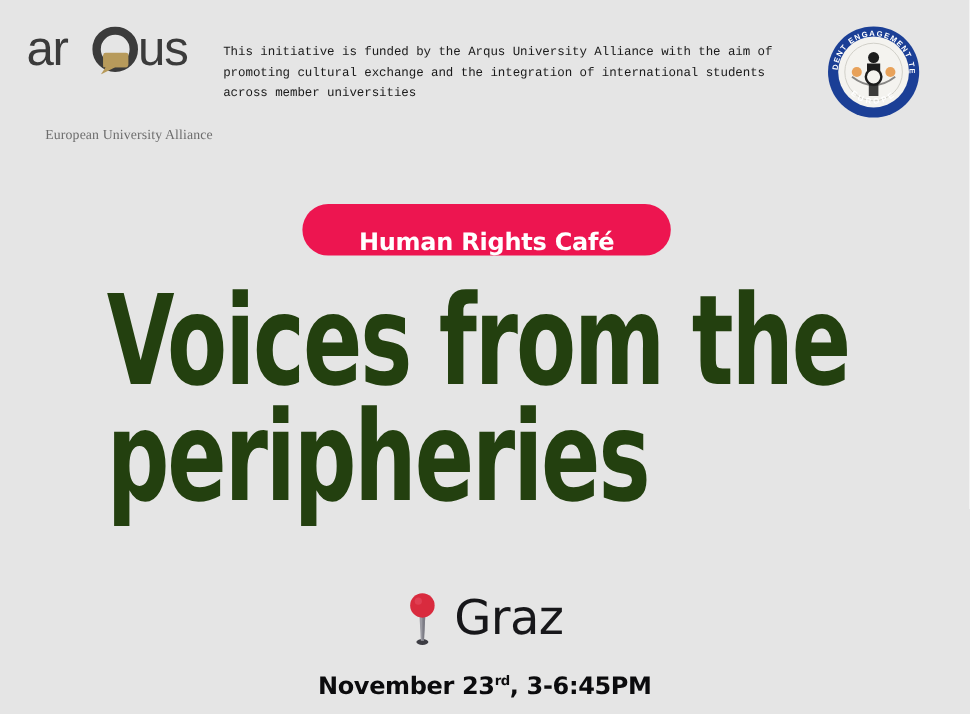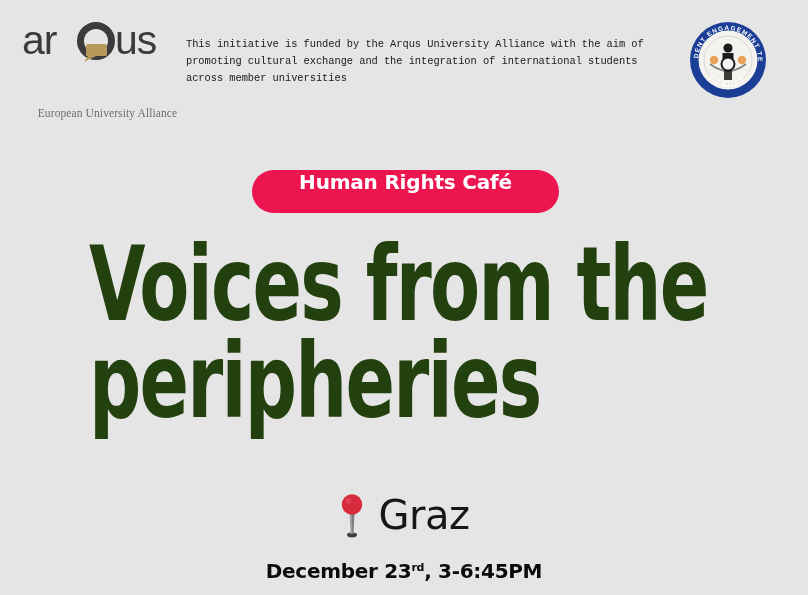--- a/index.html
+++ b/index.html
@@ -86,21 +86,21 @@
   
   .pill {
     position: absolute;
     left: 252px;
     top: 170px;
     width: 307px;
     height: 43px;
     border-radius: 22px;
     background: #ed1550;
     display: flex;
-    align-items: flex-start;
+    align-items: flex-end;
     justify-content: center;
   }
   .pill-label {
     font-family: "DejaVu Sans", sans-serif;
     font-size: 20px;
     font-weight: bold;
     color: #ffffff;
     letter-spacing: -0.2px;
     white-space: nowrap;
   }
@@ -240,15 +240,15 @@
         <ellipse cx="13" cy="43" rx="5" ry="2.4" fill="#3d3d44"></ellipse>
         <path d="M10.4 18 h5.2 l-1.3 24 h-2.6 z" fill="#9b9ba3"></path>
         <path d="M13 18 h2.6 l-1.3 24 h-1.3 z" fill="#7d7d86"></path>
         <circle cx="13" cy="12.5" r="10.2" fill="#d92b3e"></circle>
         <circle cx="9.6" cy="9" r="3" fill="#e8566a" opacity="0.45"></circle>
       </svg>
     </span>
     <span class="location-label">Graz</span>
   </div>
 
-  <div class="date-line"><span>December 23</span><span class="date-sup">rd</span><span>, 3-6:45PM</span></div>
+  <div class="date-line"><span>November 23</span><span class="date-sup">rd</span><span>, 3-6:45PM</span></div>
 
 </div>
 
 </body></html>

